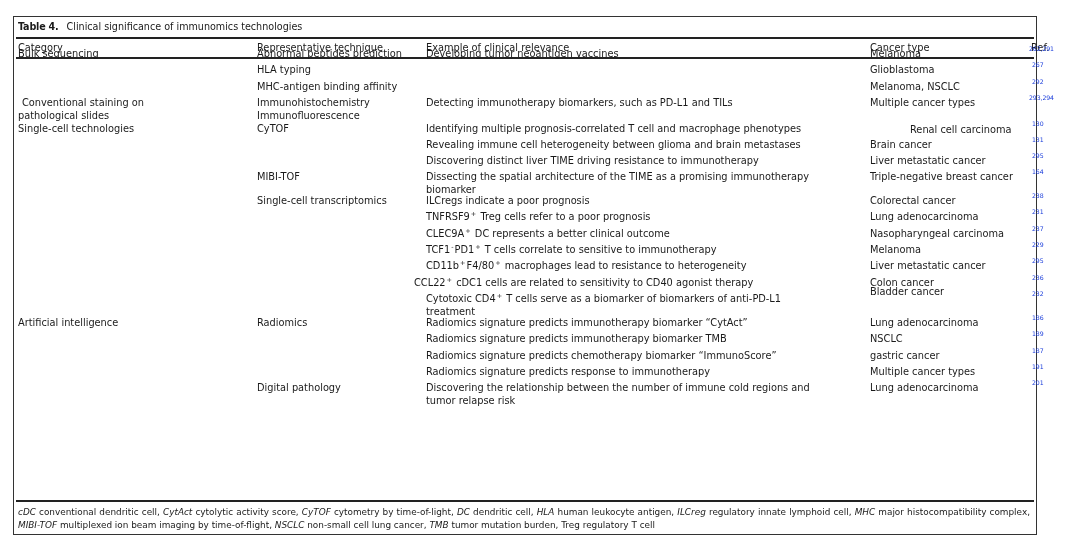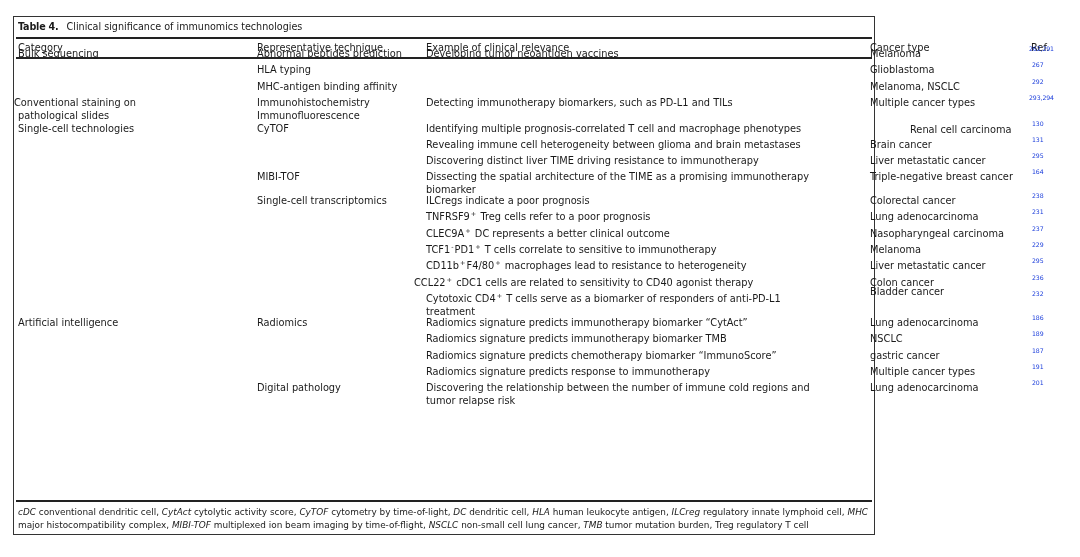--- a/index.html
+++ b/index.html
@@ -1,18 +1,18 @@
 <!DOCTYPE html>
 <html><head>
 <meta charset="utf-8">
 <style>
   html, body { margin: 0; padding: 0; background: #ffffff; }
   body { width: 1080px; height: 557px; position: relative; overflow: hidden;
          font-family: "DejaVu Sans", "Liberation Sans", sans-serif; color: #1a1a1a; }
-  .frame { position: absolute; left: 13px; top: 16px; width: 862px; height: 519px;
+  .frame { position: absolute; left: 13px; top: 16px; width: 1024px; height: 519px;
            border: 1.5px solid #333; box-sizing: border-box; }
   .caption { position: absolute; left: 4px; top: 3px; font-size: 9.6px; line-height: 14px; white-space: nowrap; }
   .caption b { font-weight: bold; letter-spacing: -0.2px; }
   .caption .gap { display: inline-block; width: 8px; }
   .rule { position: absolute; left: 2px; right: 2px; background: #222; }
   .rule.thick { height: 2px; }
   .hdr { position: absolute; top: 24px; font-size: 9.8px; line-height: 14px; white-space: nowrap; }
   .cell { position: absolute; font-size: 9.8px; line-height: 12px; white-space: nowrap; }
   .ref { position: absolute; font-size: 6.2px; color: #1a3ddb; white-space: nowrap; letter-spacing: -0.1px; }
   .sup { font-size: 6.5px; position: relative; top: -4px; margin: 0 1px; }
@@ -41,21 +41,21 @@
       <div class="cell" style="left: 243px; top: 31px;">Abnormal peptides prediction</div>
       <div class="cell" style="left: 412px; top: 31px;"><span>Developing tumor neoantigen vaccines</span></div>
       <div class="cell" style="left: 856px; top: 31px;">Melanoma</div>
       <div class="ref" style="left: 1015px; top: 28px;">262,291</div>
       <div class="cell" style="left: 243px; top: 47px;">HLA typing</div>
       <div class="cell" style="left: 856px; top: 47px;">Glioblastoma</div>
       <div class="ref" style="left: 1018px; top: 44px;">267</div>
       <div class="cell" style="left: 243px; top: 64px;">MHC-antigen binding affinity</div>
       <div class="cell" style="left: 856px; top: 64px;">Melanoma, NSCLC</div>
       <div class="ref" style="left: 1018px; top: 61px;">292</div>
-      <div class="cell" style="left: 0; top: 80px;">Conventional staining on</div>
+      <div class="cell" style="left: 8px; top: 80px;">Conventional staining on</div>
       <div class="cell" style="left: 4px; top: 93px;">pathological slides</div>
       <div class="cell" style="left: 243px; top: 80px;">Immunohistochemistry</div>
       <div class="cell" style="left: 243px; top: 93px;">Immunofluorescence</div>
       <div class="cell" style="left: 412px; top: 80px;"><span>Detecting immunotherapy biomarkers, such as PD-L1 and TILs</span></div>
       <div class="cell" style="left: 856px; top: 80px;">Multiple cancer types</div>
       <div class="ref" style="left: 1015px; top: 77px;">293,294</div>
       <div class="cell" style="left: 4px; top: 106px;">Single-cell technologies</div>
       <div class="cell" style="left: 243px; top: 106px;">CyTOF</div>
       <div class="cell" style="left: 412px; top: 106px;"><span>Identifying multiple prognosis-correlated T cell and macrophage phenotypes</span></div>
       <div class="cell" style="left: 856px; top: 107px; margin-left: 40px;">Renal cell carcinoma</div>
@@ -83,21 +83,21 @@
       <div class="ref" style="left: 1018px; top: 208px;">237</div>
       <div class="cell" style="left: 412px; top: 227px;"><span>TCF1</span><span class="sup">-</span><span>PD1</span><span class="sup">+</span> <span>T cells correlate to sensitive to immunotherapy</span></div>
       <div class="cell" style="left: 856px; top: 227px;">Melanoma</div>
       <div class="ref" style="left: 1018px; top: 224px;">229</div>
       <div class="cell" style="left: 412px; top: 243px;"><span>CD11b</span><span class="sup">+</span><span>F4/80</span><span class="sup">+</span> <span>macrophages lead to resistance to heterogeneity</span></div>
       <div class="cell" style="left: 856px; top: 243px;">Liver metastatic cancer</div>
       <div class="ref" style="left: 1018px; top: 240px;">295</div>
       <div class="cell" style="left: 400px; top: 260px;"><span>CCL22</span><span class="sup">+</span> <span>cDC1 cells are related to sensitivity to CD40 agonist therapy</span></div>
       <div class="cell" style="left: 856px; top: 260px;">Colon cancer</div>
       <div class="ref" style="left: 1018px; top: 257px;">236</div>
-      <div class="cell" style="left: 412px; top: 276px;"><span>Cytotoxic CD4</span><span class="sup">+</span> <span>T cells serve as a biomarker of responders of anti-PD-L1</span></div>
+      <div class="cell" style="left: 412px; top: 276px;"><span>Cytotoxic CD4</span><span class="sup">+</span> <span>T cells serve as a biomarker of biomarkers of anti-PD-L1</span></div>
       <div class="cell" style="left: 412px; top: 289px;">treatment</div>
       <div class="cell" style="left: 856px; top: 269px;">Bladder cancer</div>
       <div class="ref" style="left: 1018px; top: 273px;">232</div>
       <div class="cell" style="left: 4px; top: 300px;">Artificial intelligence</div>
       <div class="cell" style="left: 243px; top: 300px;">Radiomics</div>
       <div class="cell" style="left: 412px; top: 300px;"><span>Radiomics signature predicts immunotherapy biomarker “CytAct”</span></div>
       <div class="cell" style="left: 856px; top: 300px;">Lung adenocarcinoma</div>
       <div class="ref" style="left: 1018px; top: 297px;">186</div>
       <div class="cell" style="left: 412px; top: 316px;"><span>Radiomics signature predicts immunotherapy biomarker TMB</span></div>
       <div class="cell" style="left: 856px; top: 316px;">NSCLC</div>

